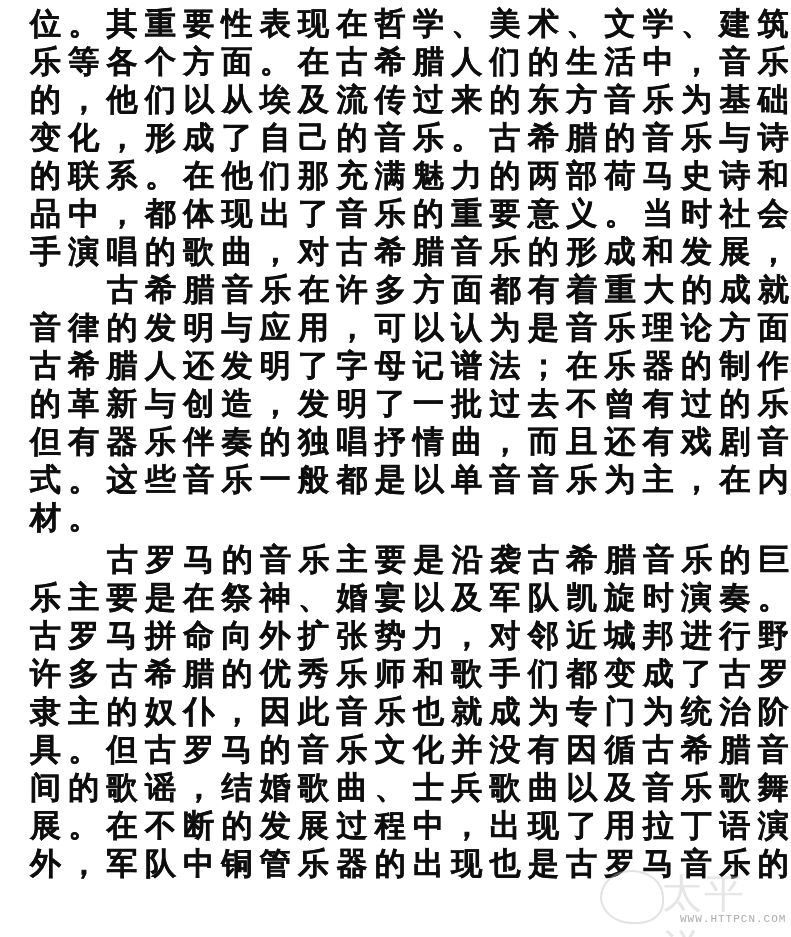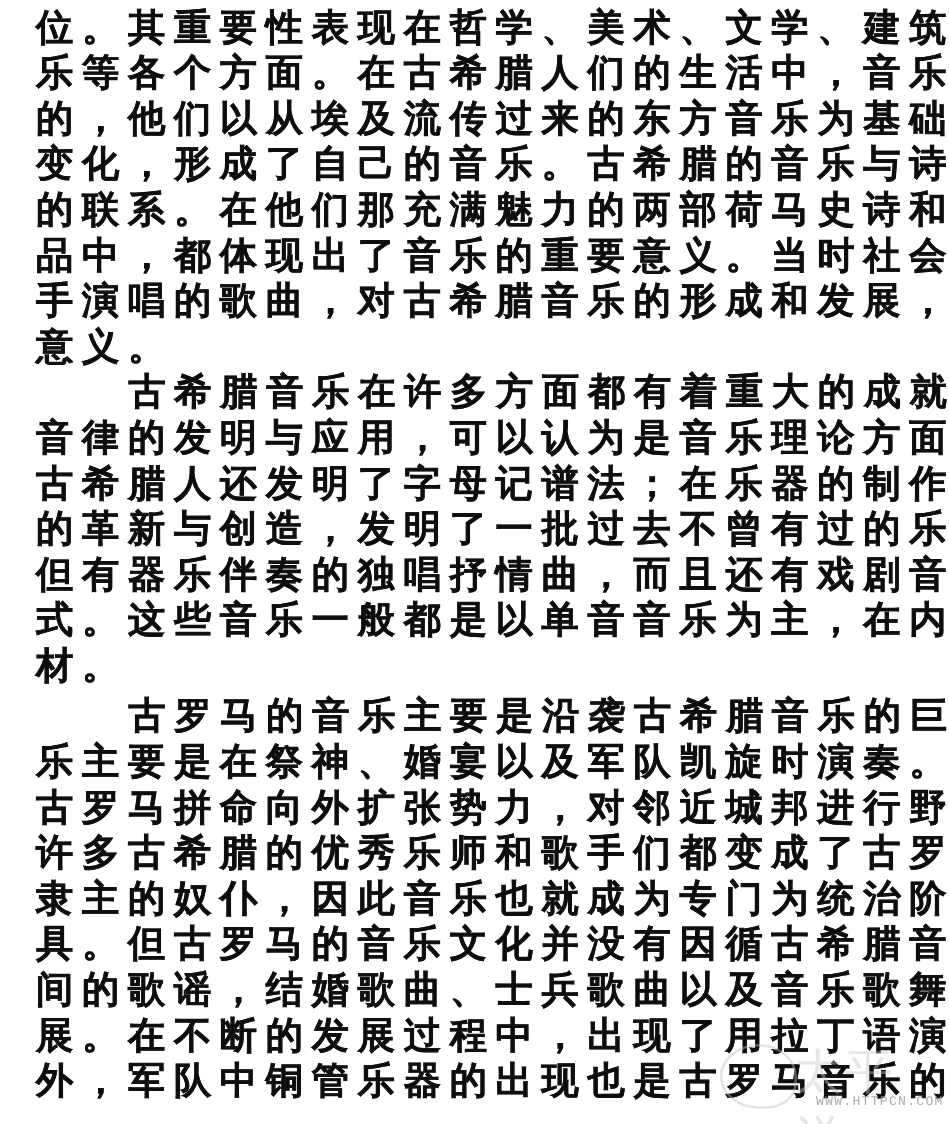--- a/index.html
+++ b/index.html
@@ -86,21 +86,20 @@
 <div class="page">
 
   <div class="para p1">
     <span class="line">位。其重要性表现在哲学、美术、文学、建筑、雕刻、戏剧和音</span>
     <span class="line">乐等各个方面。在古希腊人们的生活中，音乐的地位是十分显著</span>
     <span class="line">的，他们以从埃及流传过来的东方音乐为基础，逐步加以发展和</span>
     <span class="line">变化，形成了自己的音乐。古希腊的音乐与诗歌和戏剧有着紧密</span>
     <span class="line">的联系。在他们那充满魅力的两部荷马史诗和许多著名的戏剧作</span>
     <span class="line">品中，都体现出了音乐的重要意义。当时社会上一些著名民间歌</span>
     <span class="line">手演唱的歌曲，对古希腊音乐的形成和发展，也具有十分重要的</span>
-    <span class="line">意义。</span>
   </div>
 
   <div class="para p2">
     <span class="line indent">古希腊音乐在许多方面都有着重大的成就。当时毕达哥拉斯</span>
     <span class="line">音律的发明与应用，可以认为是音乐理论方面的重大突破，其次</span>
     <span class="line">古希腊人还发明了字母记谱法；在乐器的制作上也有着许多大胆</span>
     <span class="line">的革新与创造，发明了一批过去不曾有过的乐器。古希腊音乐不</span>
     <span class="line">但有器乐伴奏的独唱抒情曲，而且还有戏剧音乐和舞蹈音乐等形</span>
     <span class="line">式。这些音乐一般都是以单音音乐为主，在内容上大多为宗教题</span>
     <span class="line">材。</span>

